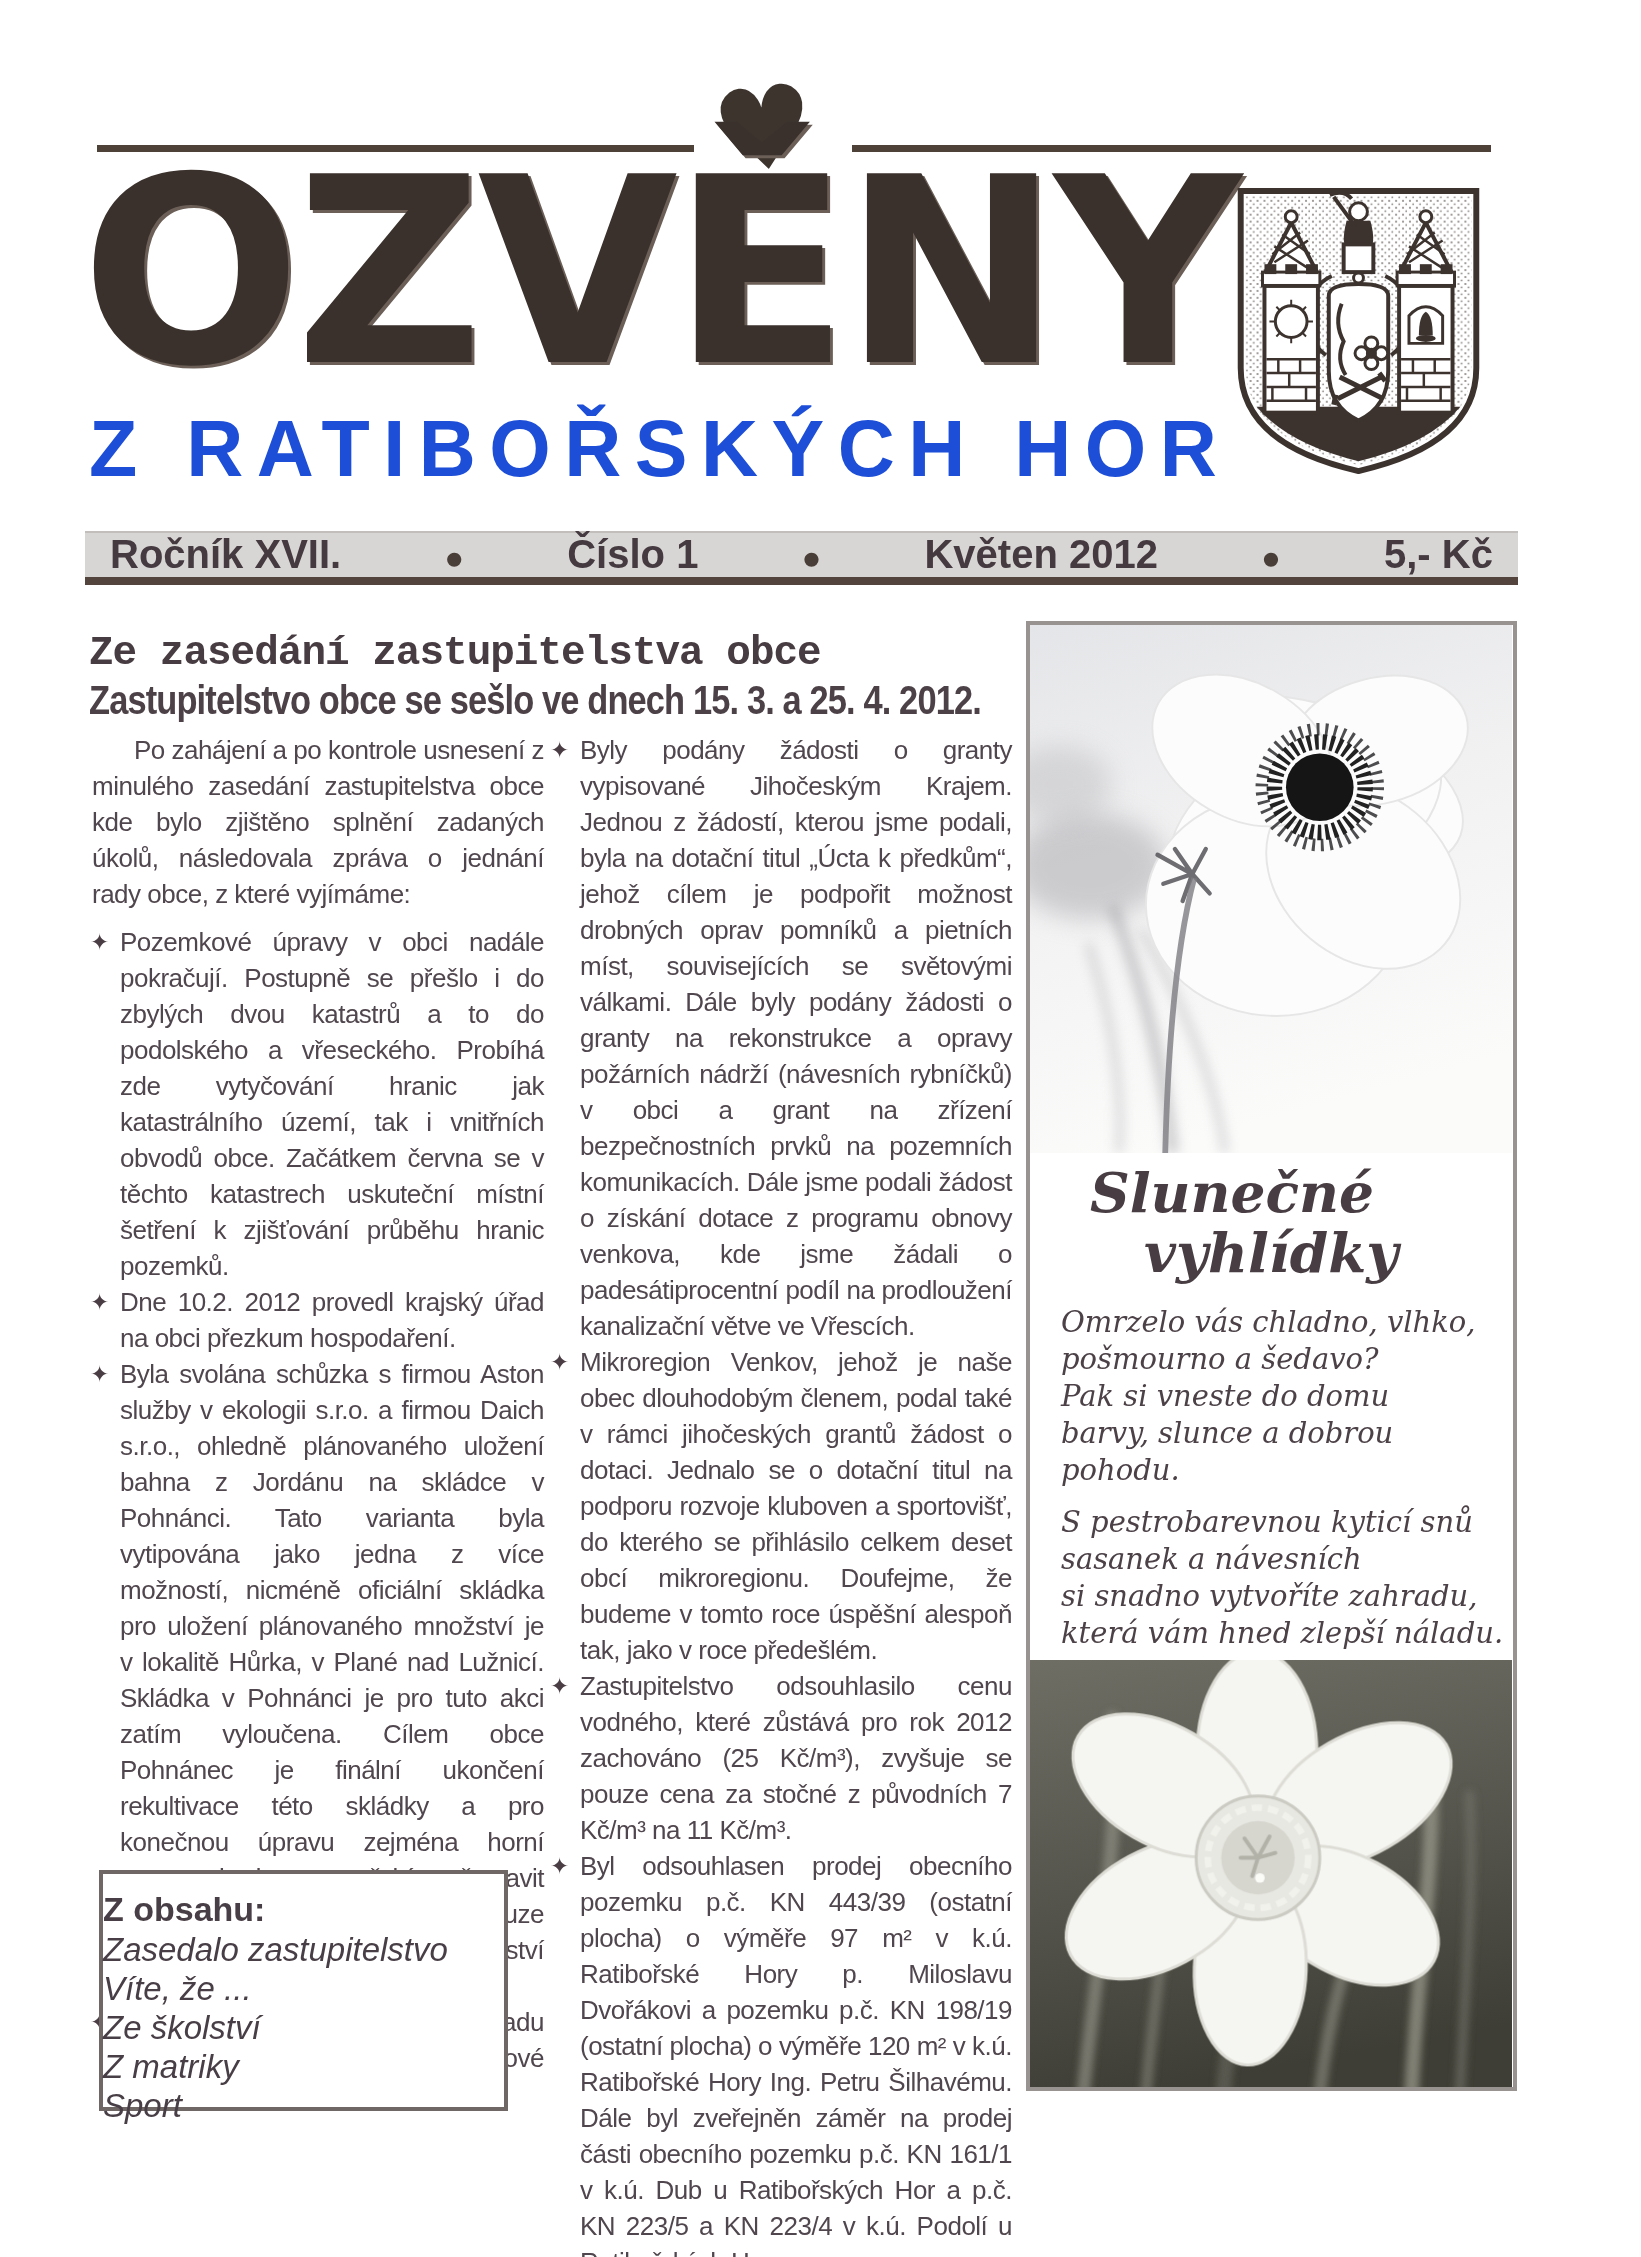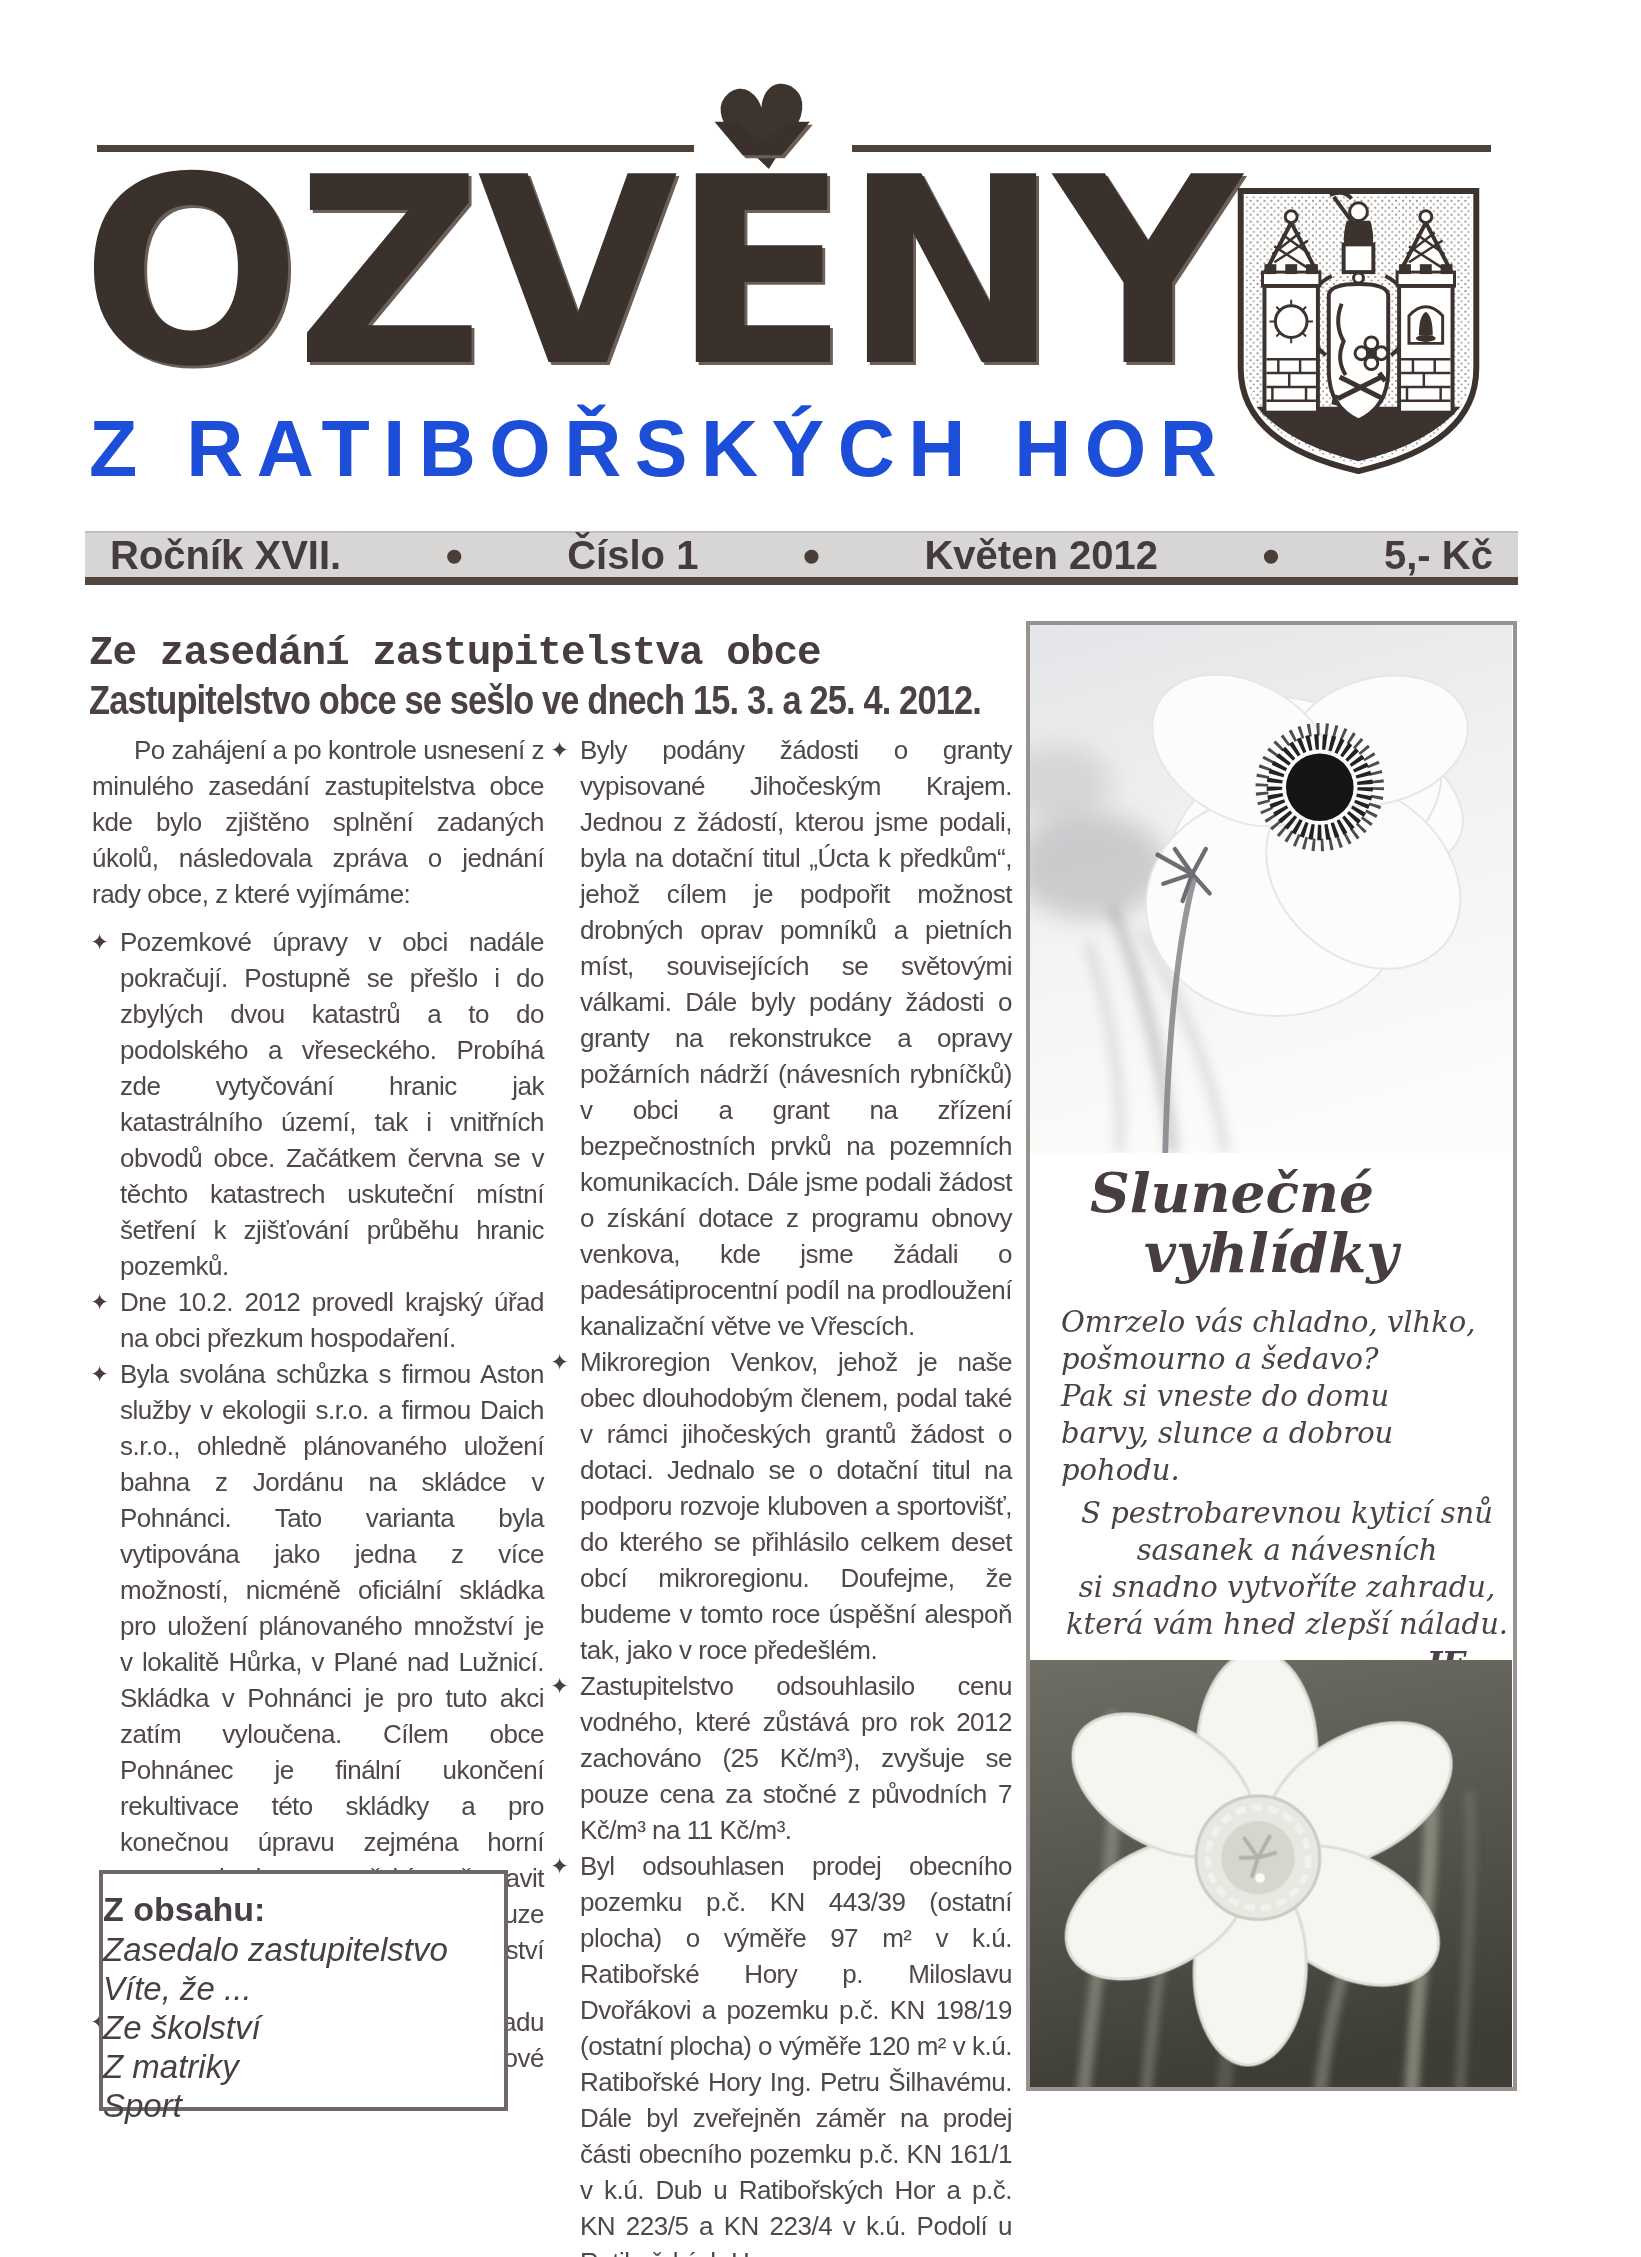--- a/index.html
+++ b/index.html
@@ -26,21 +26,21 @@
   }
   .logo-sub{
     position:absolute;left:89px;top:409px;line-height:1;
     font-weight:bold;font-size:79px;letter-spacing:13.5px;color:#1d4ed8;
   }
   .arms{position:absolute;left:1234px;top:185px;width:249px;height:292px;}
   
   .issue-bar{
     position:absolute;left:85px;top:531px;width:1433px;height:54px;
     background:#d8d6d4;border-top:2.9px solid #c2bebb;border-bottom:8.7px solid #53453e;
-    display:flex;align-items:center;justify-content:space-between;
+    display:flex;align-items:flex-end;justify-content:space-between;
     padding:0 25px;box-sizing:border-box;
     font-weight:bold;font-size:40px;color:#443a40;
   }
   .issue-bar .dot{font-size:33px;color:#4a3f38;}
   
   .article-title{
     position:absolute;left:89px;top:630px;font-weight:bold;
     font-size:41px;letter-spacing:-1px;color:#473c41;font-family:Liberation Mono, monospace;
   }
   .article-subtitle{
@@ -72,21 +72,21 @@
     position:absolute;left:1026px;top:621px;width:491px;height:1470px;
     border:4.8px solid #989391;background:#fff;box-sizing:border-box;overflow:hidden;
   }
   .photo{display:block;width:482px;}
   .poem{height:497px;color:#4b4147;font-family:"DejaVu Serif", serif;}
   .poem-title{font-weight:bold;font-style:italic;font-size:55px;line-height:60px;color:#473d42;}
   .poem-title.l1{padding-left:60px;margin-top:9.7px;}
   .poem-title.l2{padding-left:114px;}
   .poem-line{font-style:italic;font-size:29px;line-height:37px;padding-left:31px;}
   .stanza1{margin-top:21px;}
-  .stanza2{margin-top:6px;text-align:center;}
+  .stanza2{margin-top:15px;}
   .signature{text-align:right;padding-right:48px;font-weight:bold;font-style:italic;
              font-size:33px;margin-top:1.9px;}
 </style>
 </head>
 <body>
 
 <div class="page">
 
   <div>
     <div class="rule rule-left"></div>

